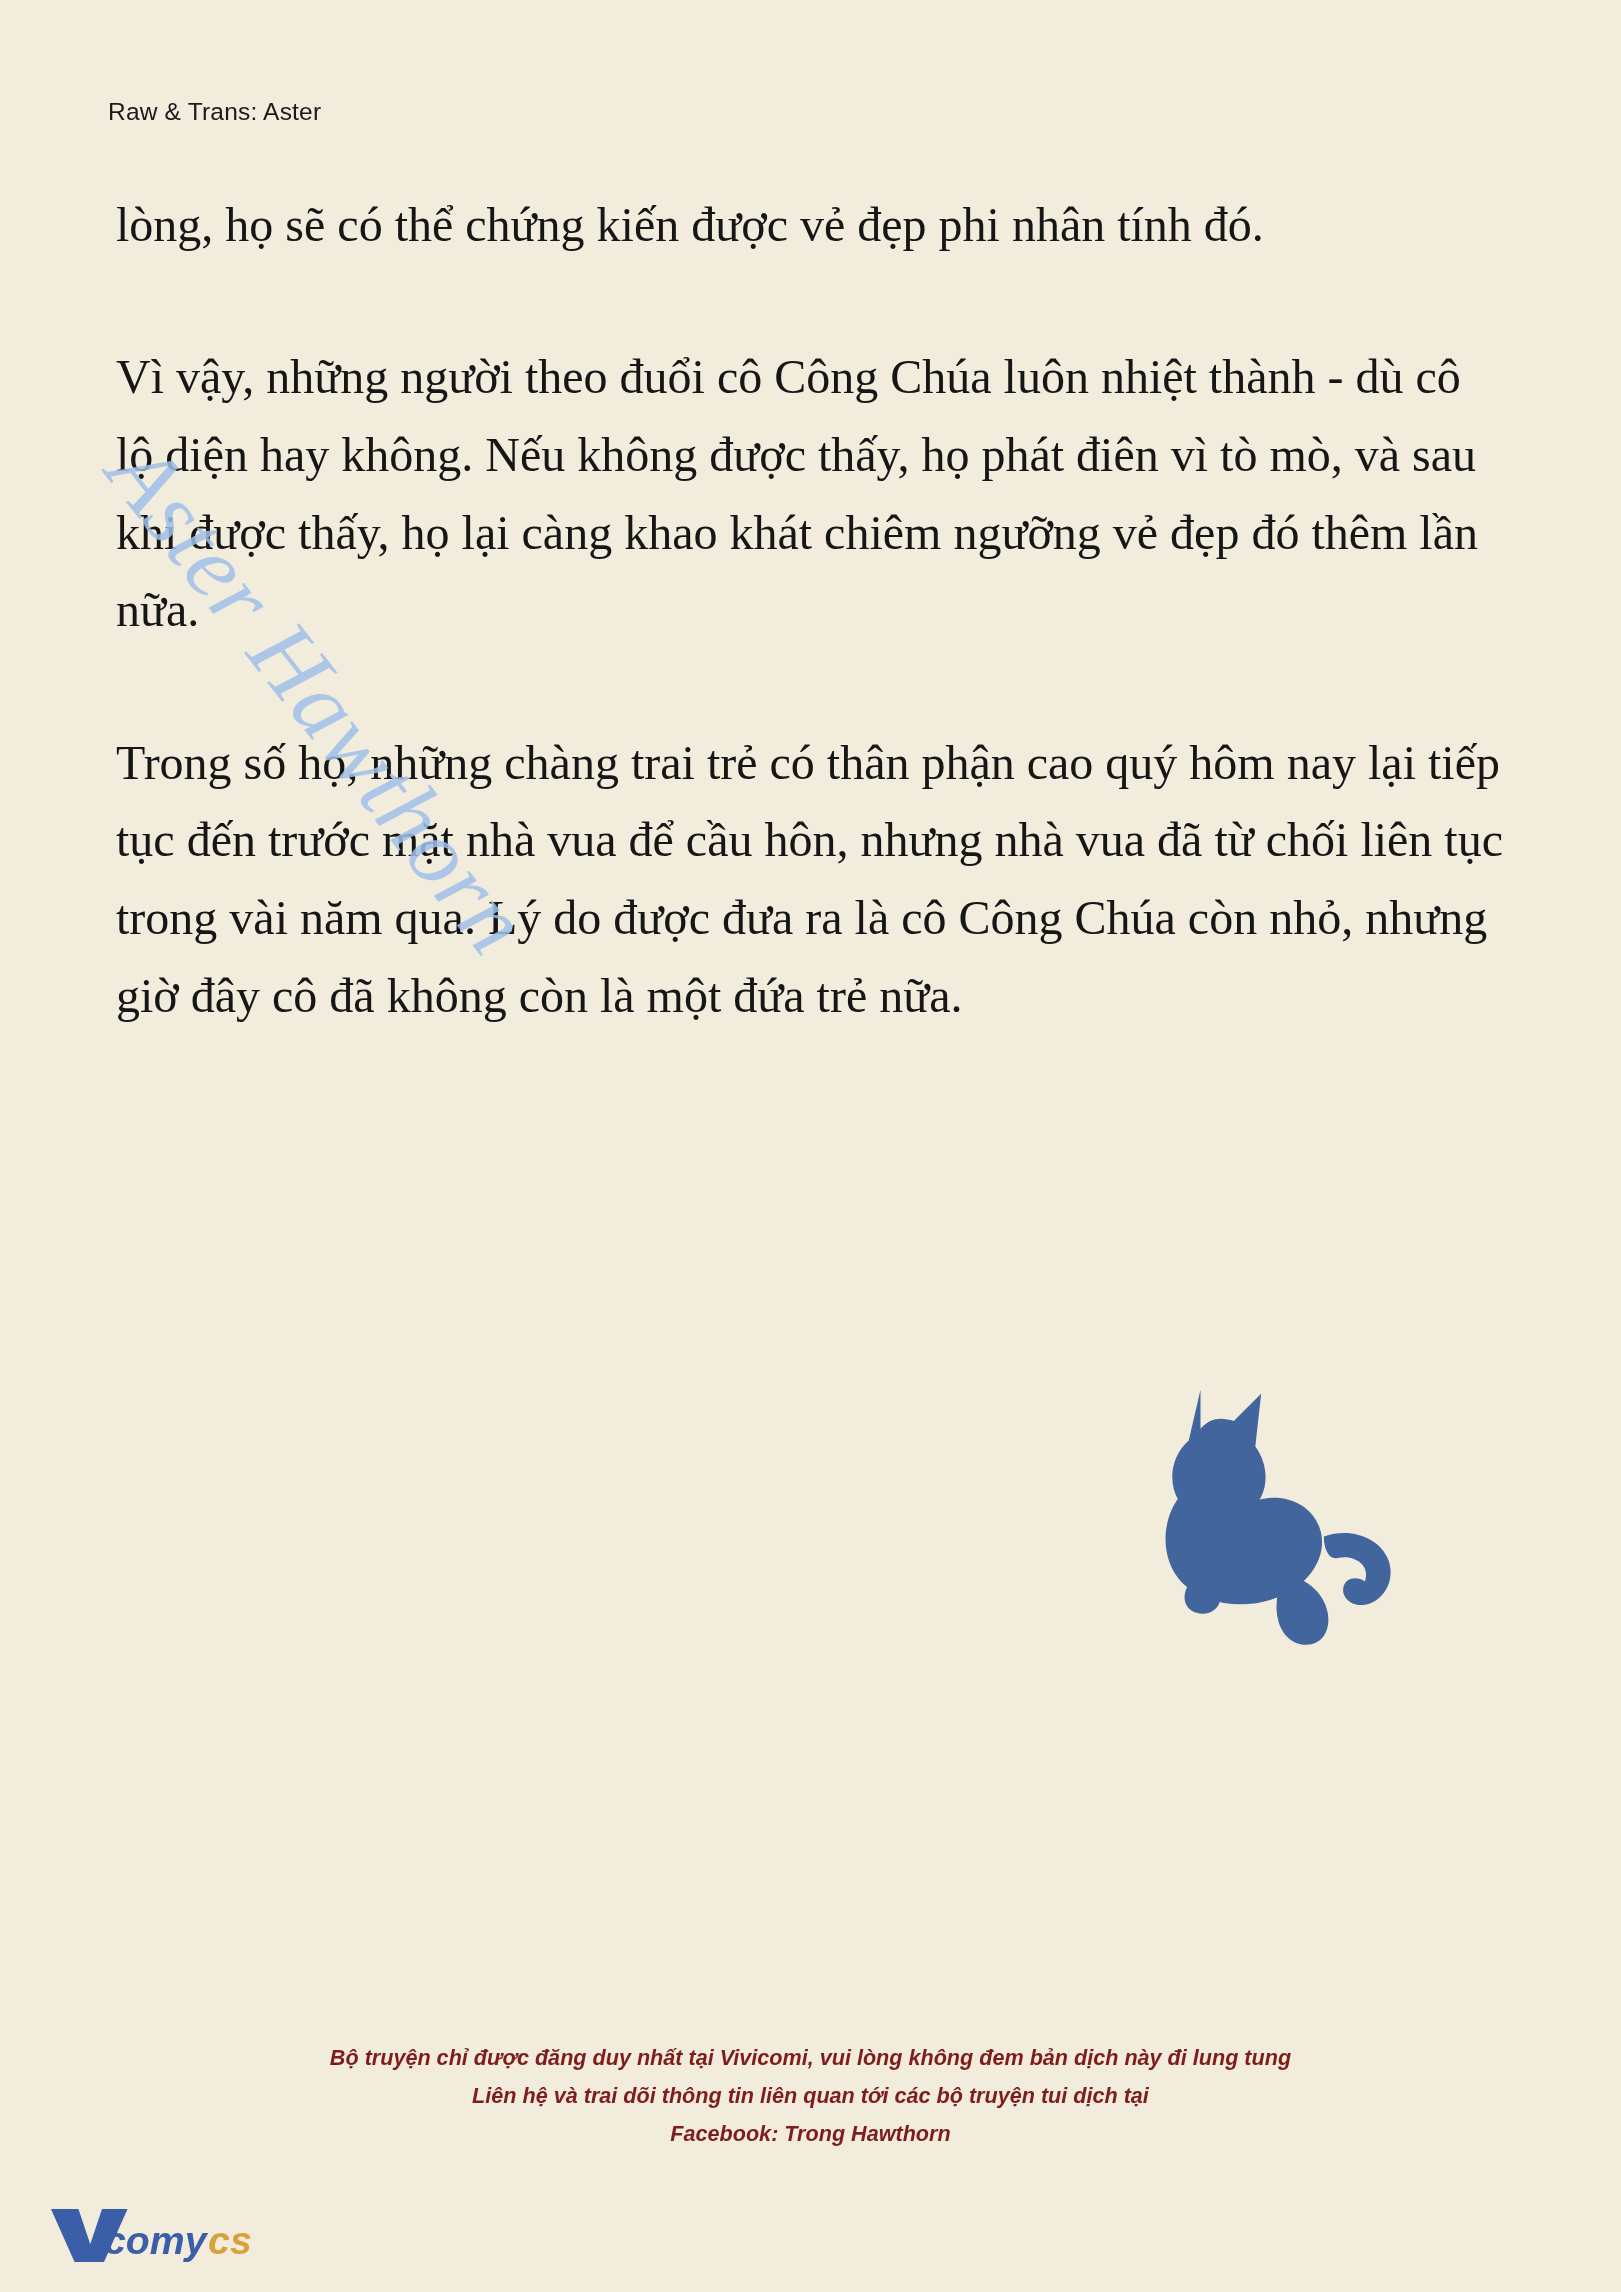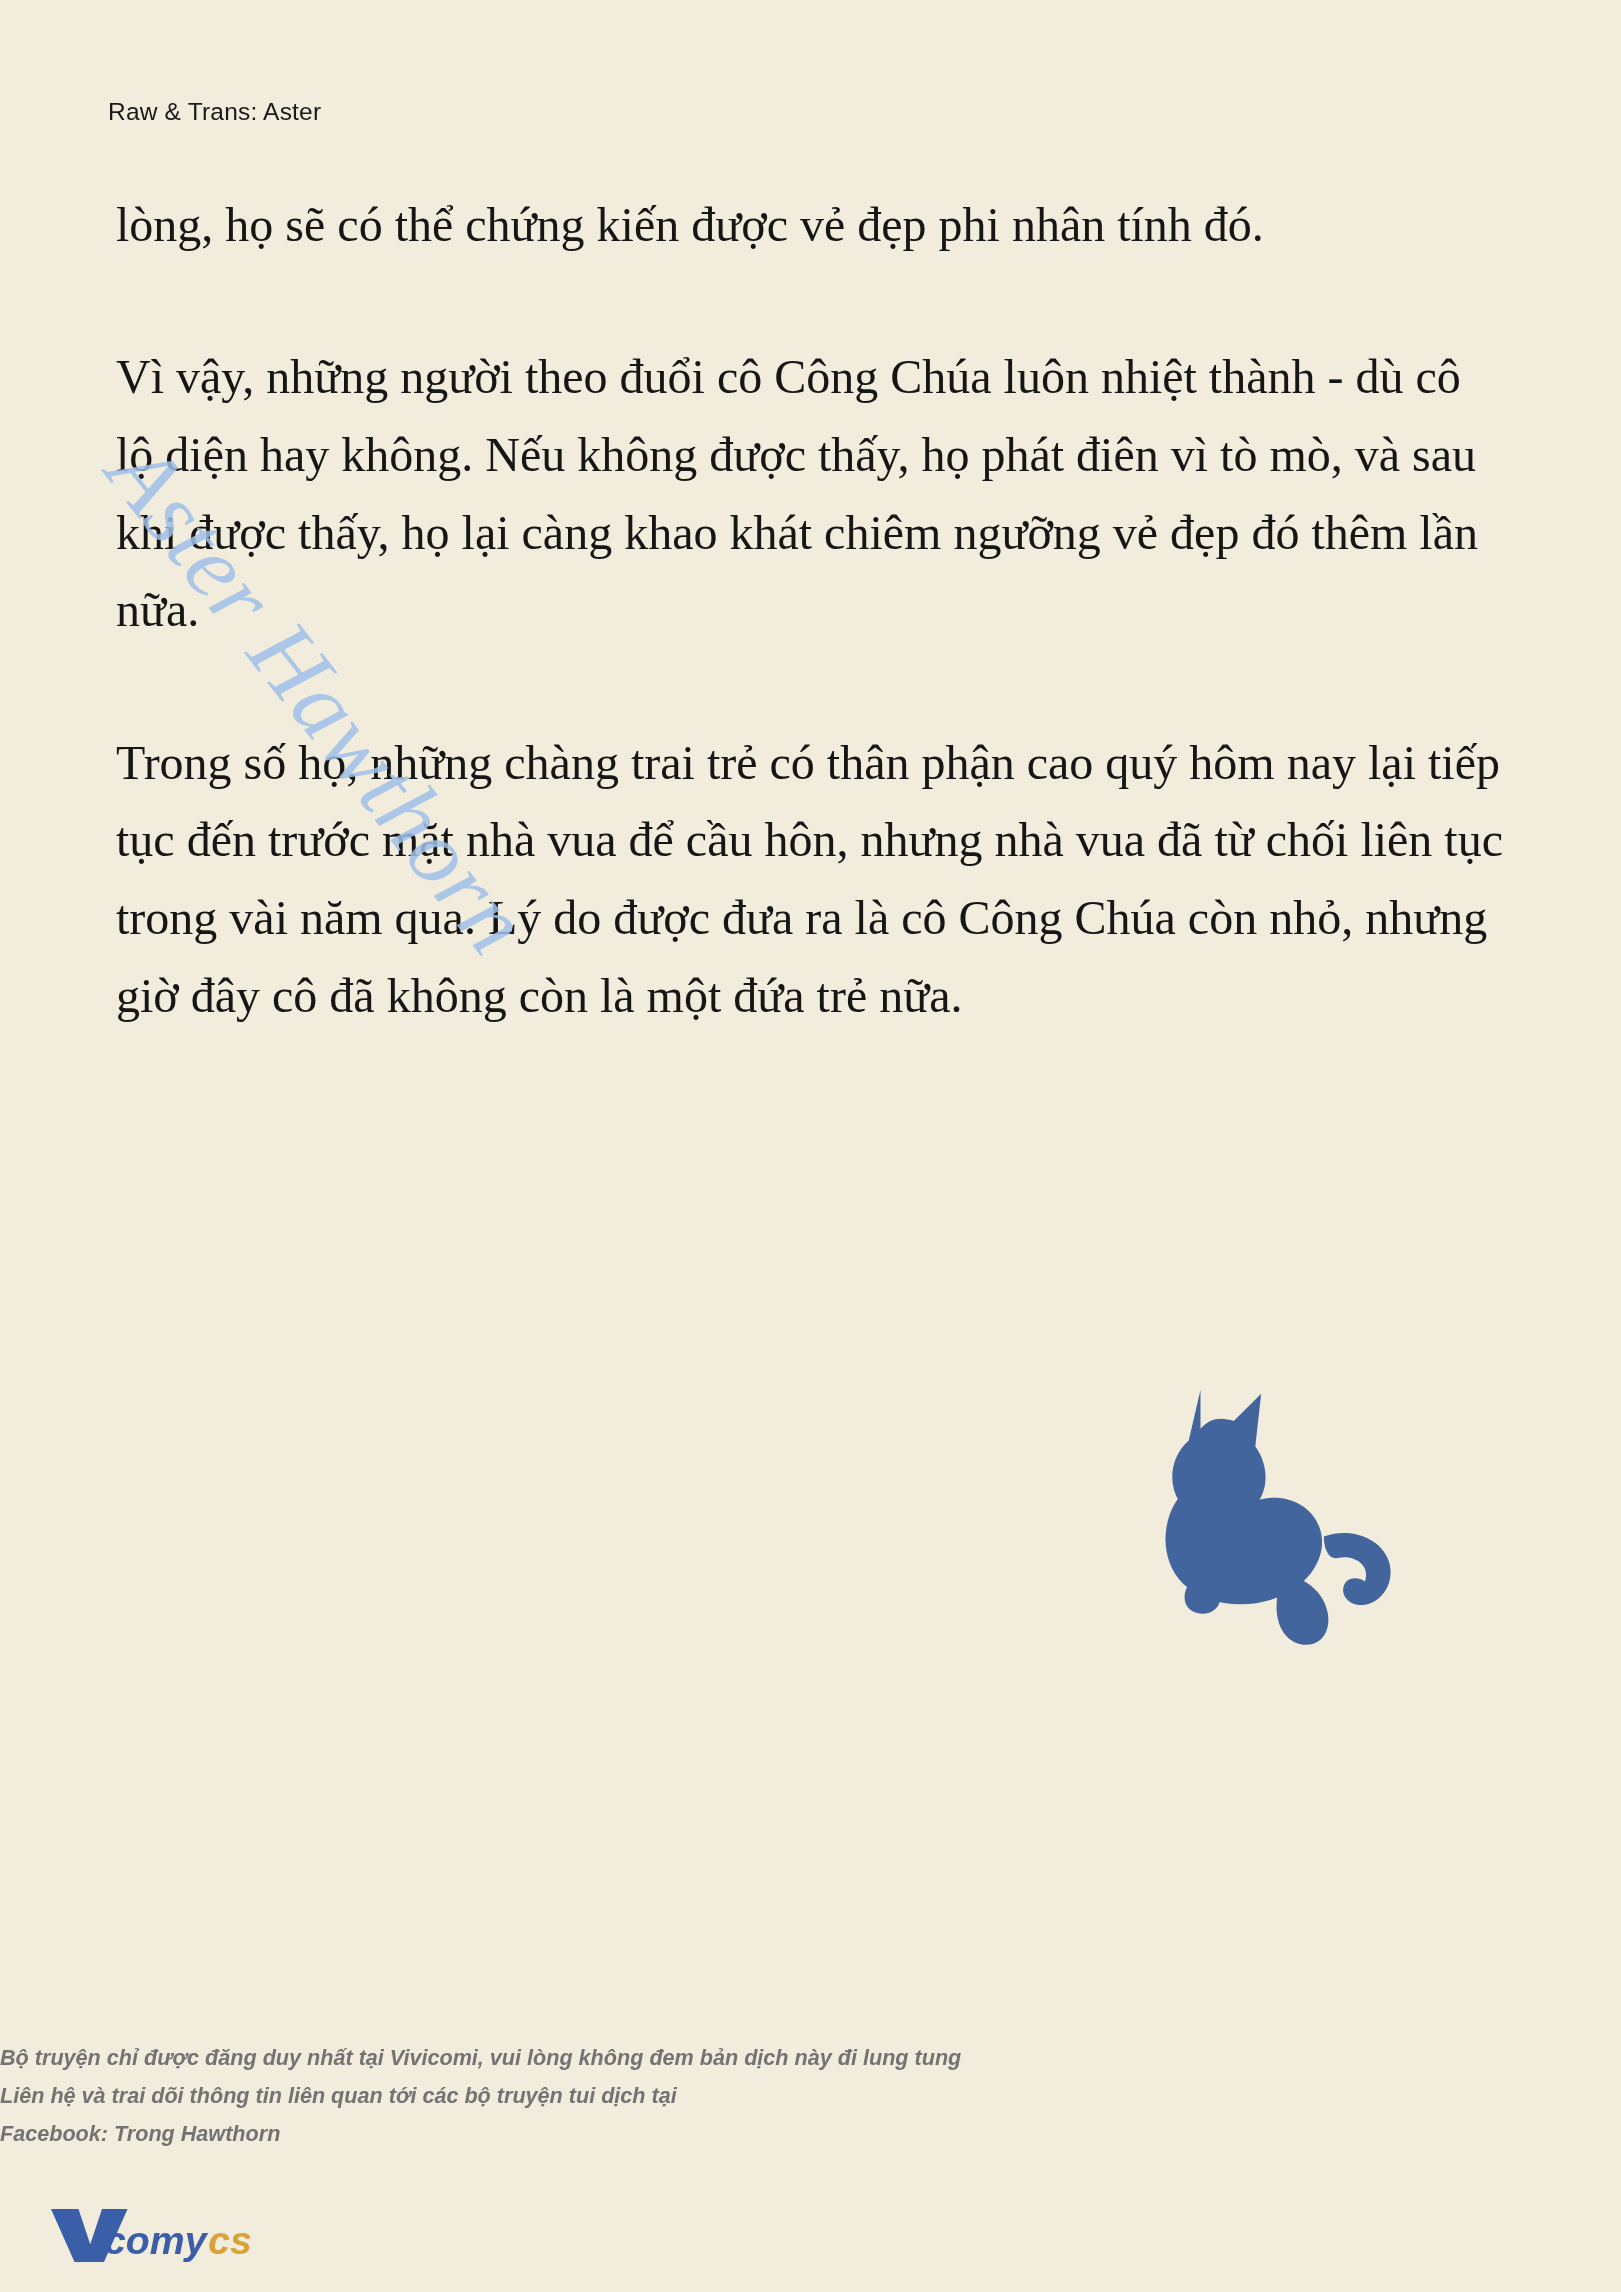--- a/index.html
+++ b/index.html
@@ -73,27 +73,27 @@
     height: 284px;
     pointer-events: none;
   }
   .cat-mark svg { display: block; }
 
   .footer-note {
     position: absolute;
     left: 0;
     right: 0;
     top: 2039px;
-    text-align: left;
+    text-align: center;
     font-family: "Liberation Sans", sans-serif;
     font-style: italic;
     font-weight: bold;
     font-size: 21.6px;
     line-height: 1.75;
-    color: #737373;
+    color: #7f1d1d;
   }
   .footer-note div { white-space: nowrap; }
 
   .logo {
     position: absolute;
     left: 49px;
     bottom: 27.4px;
     width: 216px;
     height: 65px;
     font-style: italic;

